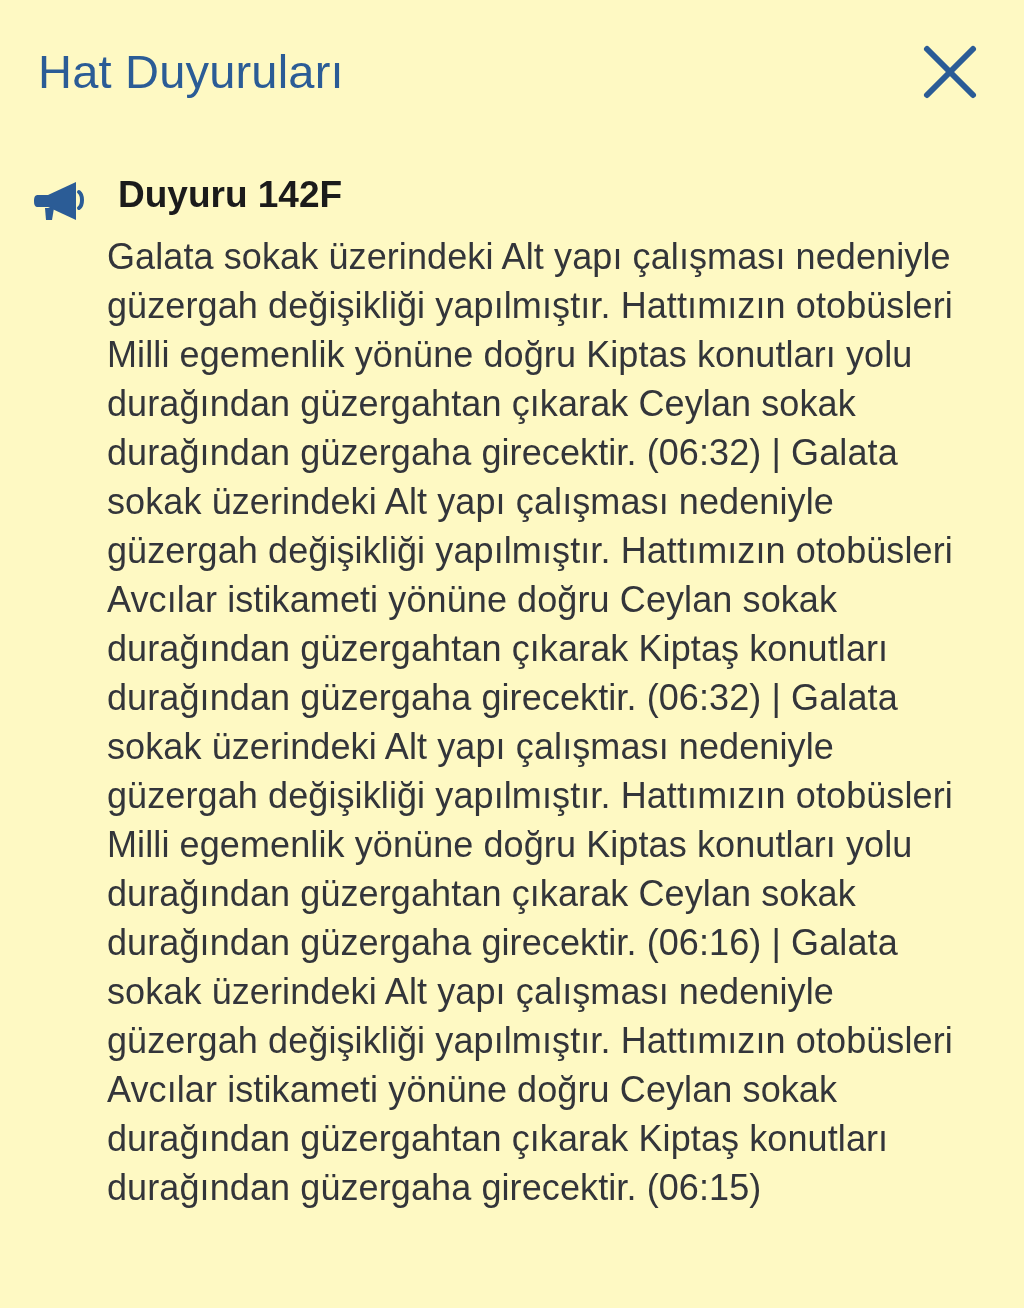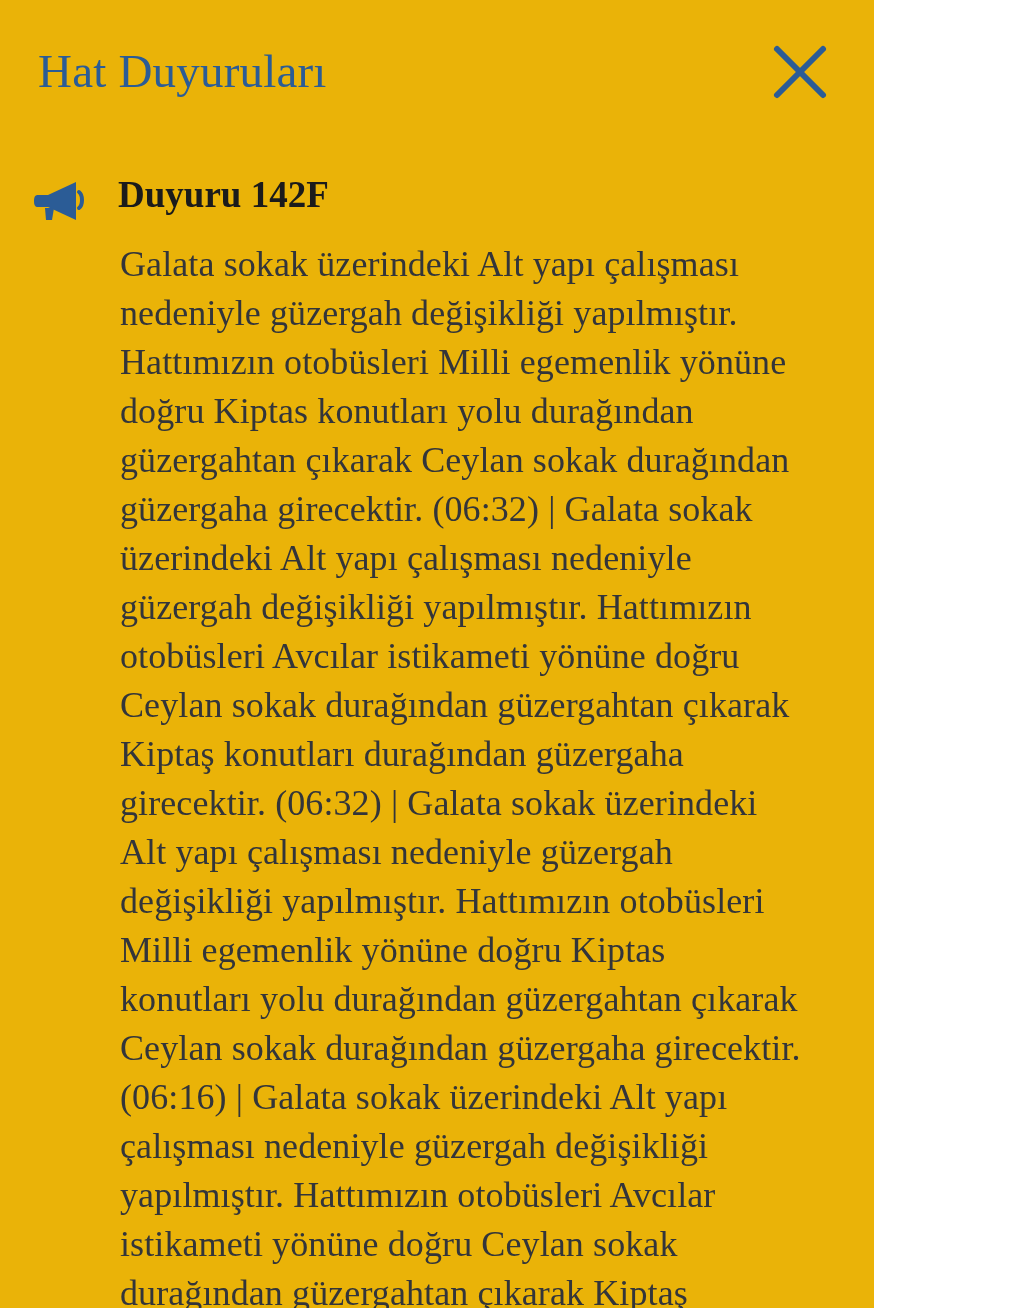--- a/index.html
+++ b/index.html
@@ -9,25 +9,24 @@
   }
   body {
     width: 1024px;
     height: 1308px;
     font-family: "Liberation Sans", sans-serif;
     color: #1b1b1b;
     overflow: hidden;
   }
   .screen {
     position: relative;
-    width: 874px;
+    width: 1024px;
     height: 1308px;
-    background: #eab308;
+    background: #fef9c3;
     box-sizing: border-box;
-    font-family: Liberation Serif, serif;
   }
 
   
   .header {
     position: relative;
     display: flex;
     align-items: center;
     justify-content: space-between;
     padding: 24px 34px 0 38px;
     box-sizing: border-box;
@@ -78,21 +77,21 @@
     margin-top: 8px;
   }
   .ann-title {
     font-size: 37px;
     font-weight: bold;
     color: #1b1b1b;
     line-height: 1.25;
     padding-top: 4px;
   }
   .ann-body {
-    margin: 16px;
+    margin: 3px;
     padding-left: 74px;
     padding-right: 26px;
     font-size: 36px;
     line-height: 49px;
     color: #33353a;
     font-weight: 400;
     letter-spacing: 0.1px;
     text-align: left;
     word-wrap: break-word;
   }

